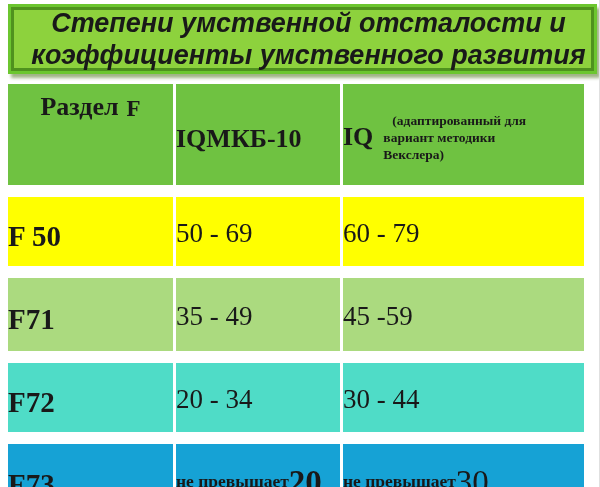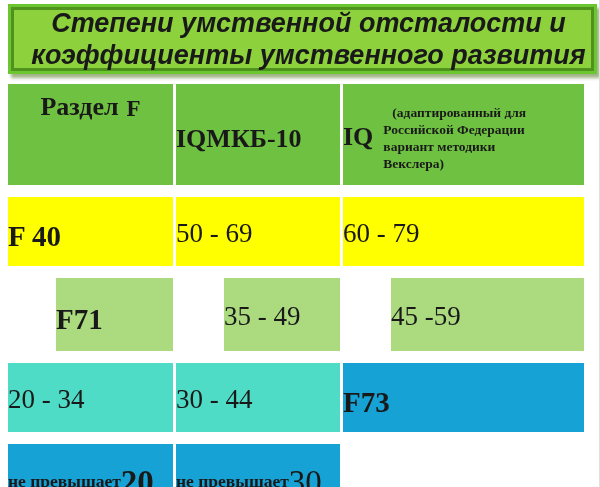--- a/index.html
+++ b/index.html
@@ -68,21 +68,21 @@
   }
   .cell {
     display: flex;
     flex-direction: row;
     align-items: center;
     text-align: center;
     overflow: hidden;
   }
   .header-cell { background: var(--header-bg); }
   .row-f70 { background: var(--row-f70-bg); }
-  .row-f71 { background: var(--row-f71-bg); margin-left: 48px; }
+  .row-f71 { background: var(--row-f71-bg); }
   .row-f72 { background: var(--row-f72-bg); }
   .row-f73 { background: var(--row-f73-bg); }
 
   .hdr-line {
     font-weight: bold;
     font-size: 26px;
     line-height: 31px;
   }
   .hdr-col1 { padding-top: 7px; flex-direction: row; justify-content: center; align-items: flex-start; }
   .hdr-col1 .word { font-weight: bold; font-size: 26px; line-height: 31px; }
@@ -140,34 +140,34 @@
       <span class="letter">F</span>
     </div>
     <div class="cell header-cell hdr-col2">
       <div class="hdr-line">IQ</div>
       <div class="hdr-line">МКБ-10</div>
     </div>
     <div class="cell header-cell hdr-col3">
       <div class="hdr-line">IQ</div>
       <div class="hdr-note">
         <div class="note-line">(адаптированный для</div>
-        <div class="note-line">Российской Федерации</div>
         <div class="note-line">вариант методики</div>
         <div class="note-line">Векслера)</div>
       </div>
     </div>
 
-    <div class="cell row-f70 code-cell">F 40</div>
+    <div class="cell row-f70 code-cell">F 50</div>
     <div class="cell row-f70 num-cell">50 - 69</div>
     <div class="cell row-f70 num-cell">60 - 79</div>
 
     <div class="cell row-f71 code-cell">F71</div>
     <div class="cell row-f71 num-cell">35 - 49</div>
     <div class="cell row-f71 num-cell">45 -59</div>
 
+    <div class="cell row-f72 code-cell">F72</div>
     <div class="cell row-f72 num-cell">20 - 34</div>
     <div class="cell row-f72 num-cell">30 - 44</div>
 
     <div class="cell row-f73 code-cell">F73</div>
     <div class="cell row-f73 limit-cell">
       <div class="limit-label">не превышает</div>
       <div class="limit-value bold">20</div>
     </div>
     <div class="cell row-f73 limit-cell">
       <div class="limit-label">не превышает</div>

